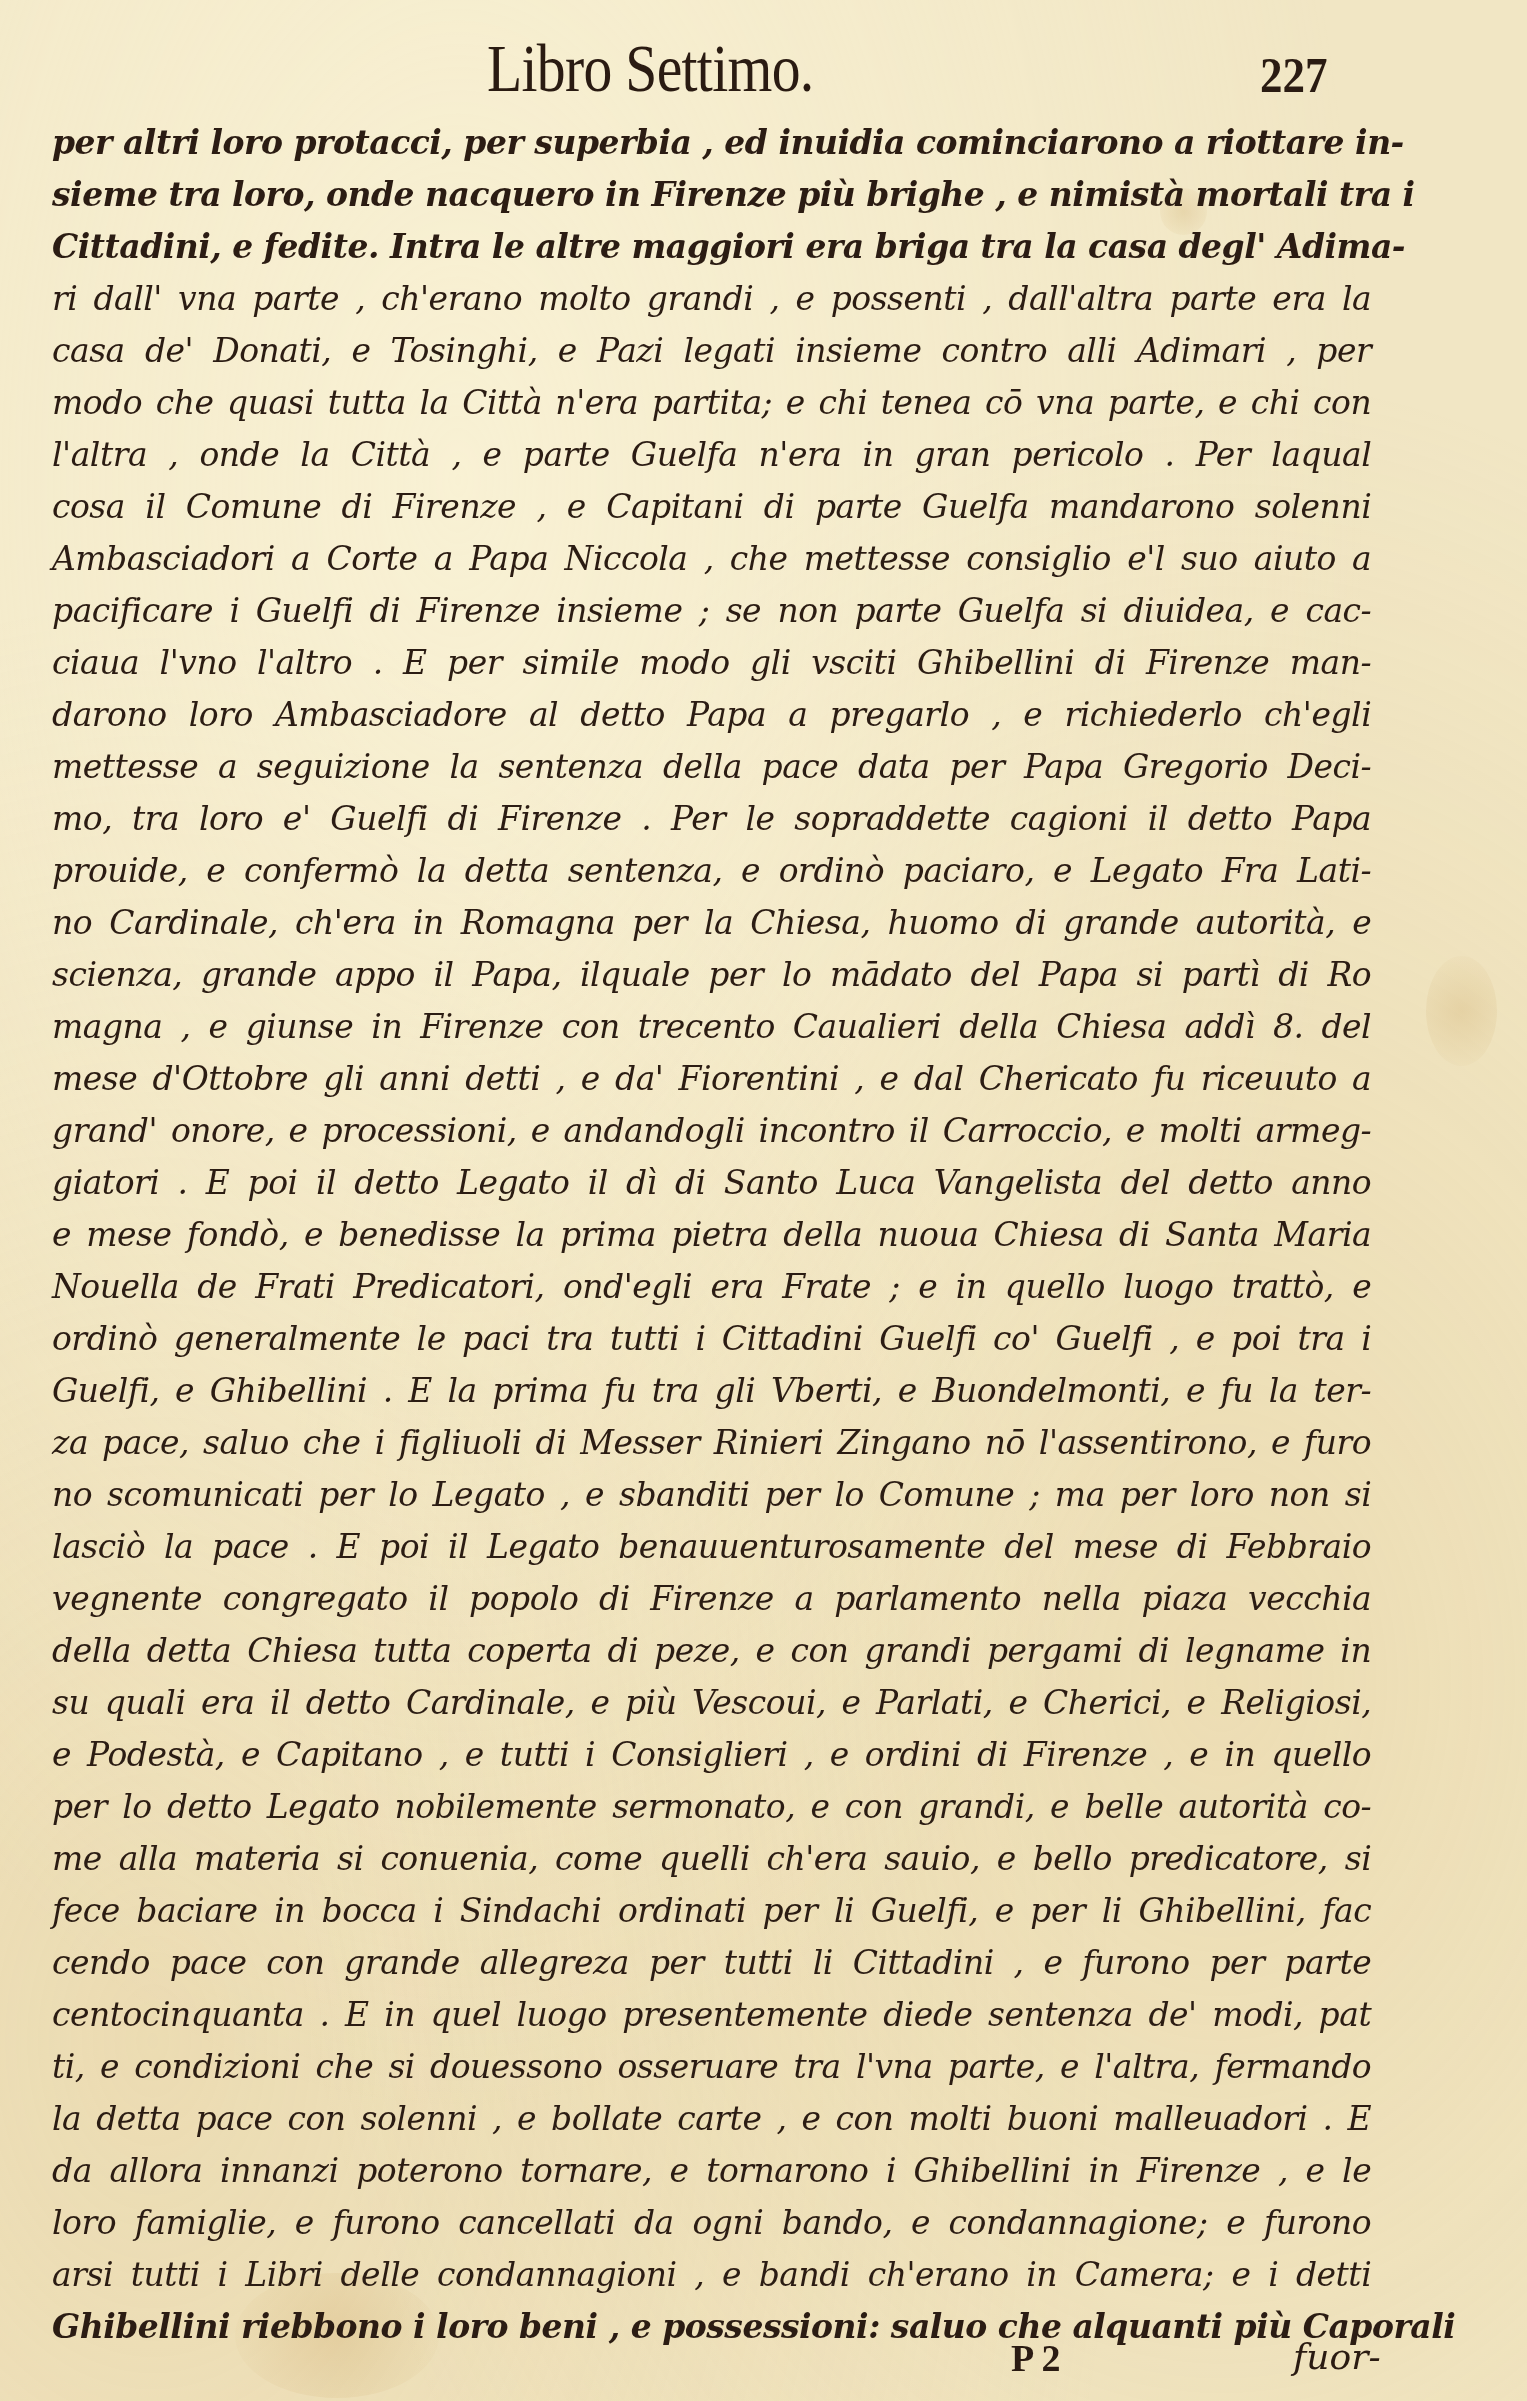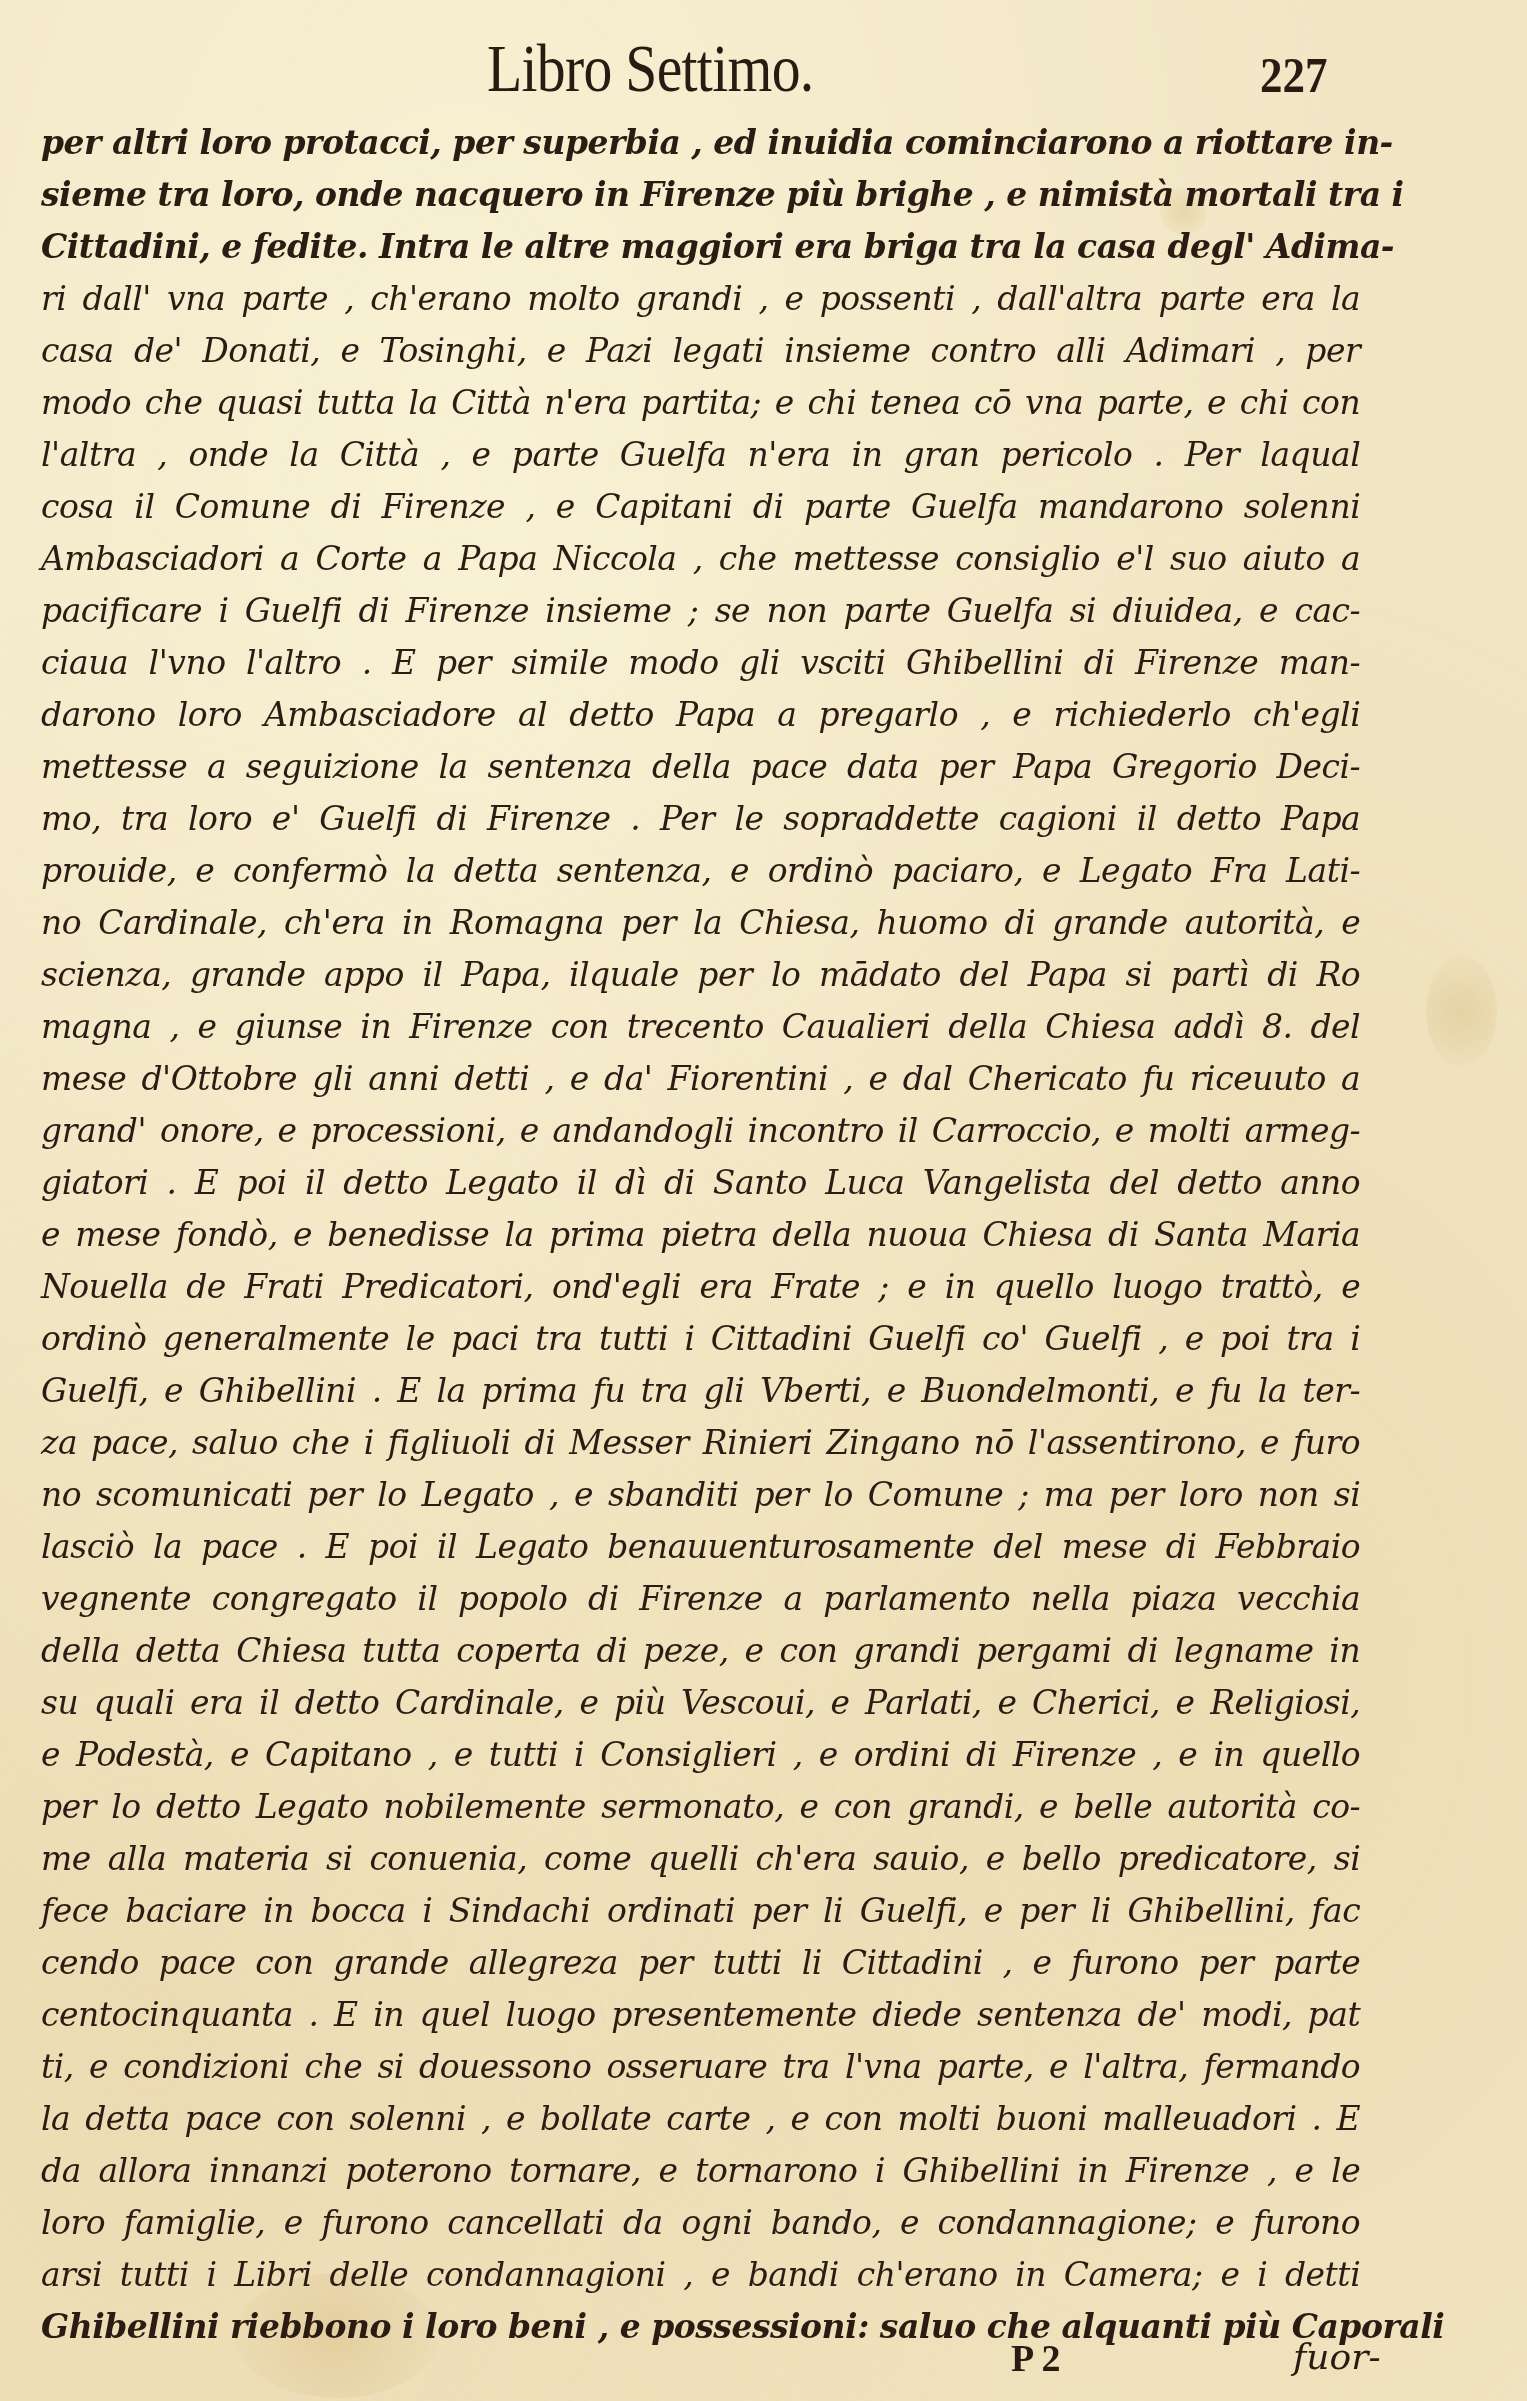--- a/index.html
+++ b/index.html
@@ -25,21 +25,21 @@
     transform: scaleX(0.86); transform-origin: left top;
     color: #2a1b12;
   }
   .page-number {
     position: absolute; left: 1260px; top: 23.5px;
     font-family: "Liberation Serif", "DejaVu Serif", serif;
     font-size: 50px; font-weight: bold; color: #2a1b12;
     transform: scaleX(0.9); transform-origin: left top;
   }
   .text-block {
-    position: absolute; left: 41px; top: 116px; width: 1325px;
+    position: absolute; left: 52px; top: 116px; width: 1325px;
   }
   .line {
     height: 52px; line-height: 52px;
     font-family: "DejaVu Serif", "Liberation Serif", serif;
     font-style: italic;
     font-size: 34px;
     white-space: nowrap;
     text-align: justify;
     text-align-last: justify;
     color: #2b1c13;

